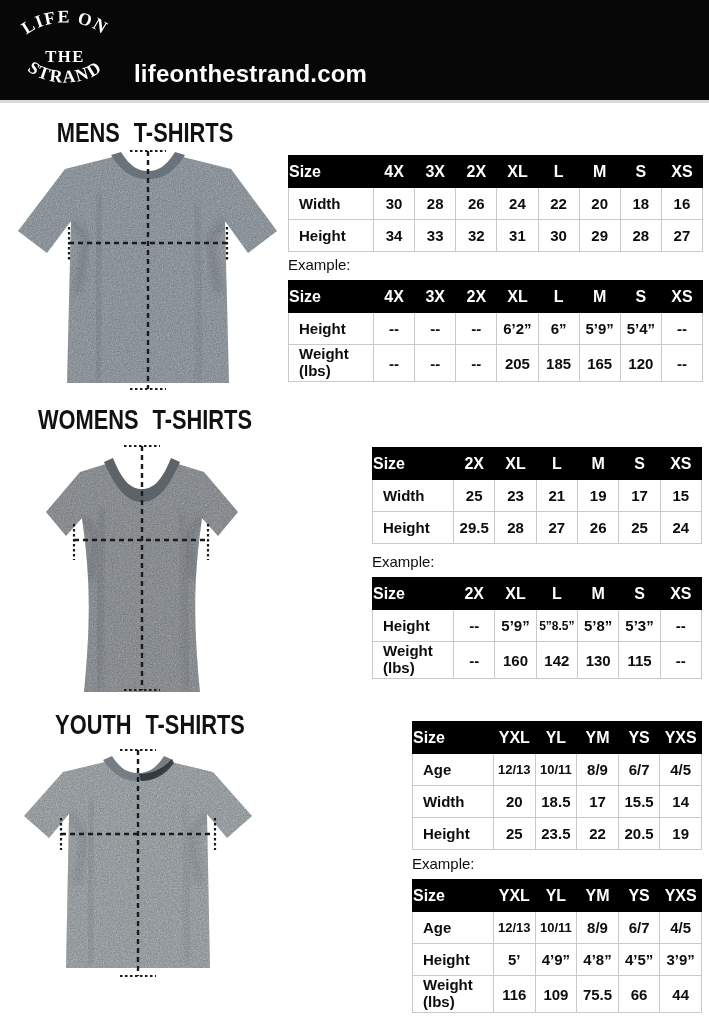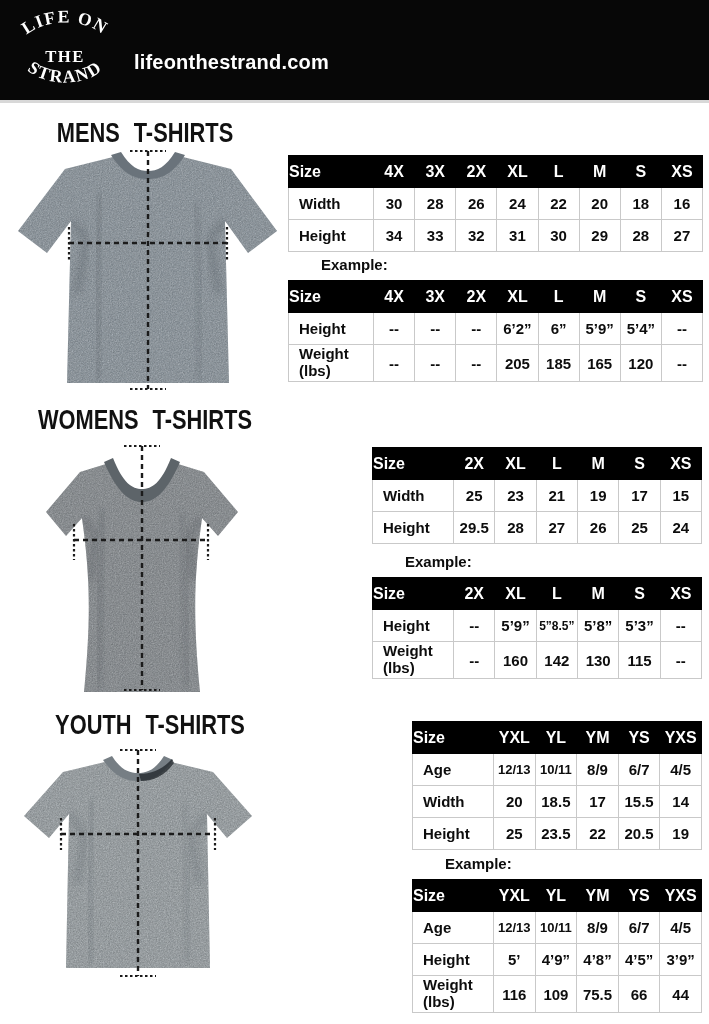--- a/index.html
+++ b/index.html
@@ -6,22 +6,22 @@
   #page{position:relative;width:709px;height:1024px;background:#fff;overflow:hidden;
         font-family:"Liberation Sans",sans-serif;}
 
   
   #header-bar{position:absolute;left:0;top:0;width:709px;height:100px;background:#070707;
               border-bottom:3px solid #d8d8d8;}
   #logo-svg{position:absolute;left:12px;top:10px;}
   #site-title{position:absolute;left:132px;top:12px;color:#fff;
               font-family:"Liberation Serif",serif;font-weight:bold;font-size:41px;
               letter-spacing:1.5px;white-space:nowrap;}
-  #site-url{position:absolute;left:134px;top:51px;color:#fff;font-weight:600;
-            font-size:20px;letter-spacing:0.2px;white-space:nowrap;}
+  #site-url{position:absolute;left:134px;top:60px;color:#fff;font-weight:600;
+            font-size:24px;letter-spacing:0.2px;white-space:nowrap;}
 
   
   .sec-heading{position:absolute;margin:0;color:#111;font-weight:bold;font-size:28px;
                text-align:center;letter-spacing:0;word-spacing:10px;
                transform:scaleX(0.78);transform-origin:center;white-space:nowrap;}
 
   .shirt{position:absolute;}
 
   
   .sz{position:absolute;border-collapse:collapse;table-layout:fixed;background:#fff;}
@@ -33,21 +33,21 @@
   .sz tbody tr{height:32px;margin-left:9px;}
   .sz tbody th.lbl{text-align:left;padding-left:10px;background:#fff;font-size:15px;}
   .sz td{text-align:center;background:#fff;}
   .sz .two{font-size:13px;line-height:1.12;white-space:pre-line;}
   .sz .t1{font-size:13px;}
   .sz .t2{font-size:12px;}
   .ex tbody tr:last-child{height:37px;}
   .c84 thead th:first-child{width:84px;}
   .c80 thead th:first-child{width:80px;}
 
-  .example-label{position:absolute;font-weight:bold;font-size:15px;color:#0d0d0d;margin-left:33px;}
+  .example-label{position:absolute;font-weight:normal;font-size:15px;color:#0d0d0d;}
 </style>
 </head>
 <body>
 
 <div id="page">
 
   <svg width="0" height="0" style="position:absolute" aria-hidden="true">
     <defs>
       <filter id="heatherL" x="-5%" y="-5%" width="110%" height="110%">
         <feTurbulence type="fractalNoise" baseFrequency="0.9" numOctaves="2" stitchTiles="stitch"></feTurbulence>

